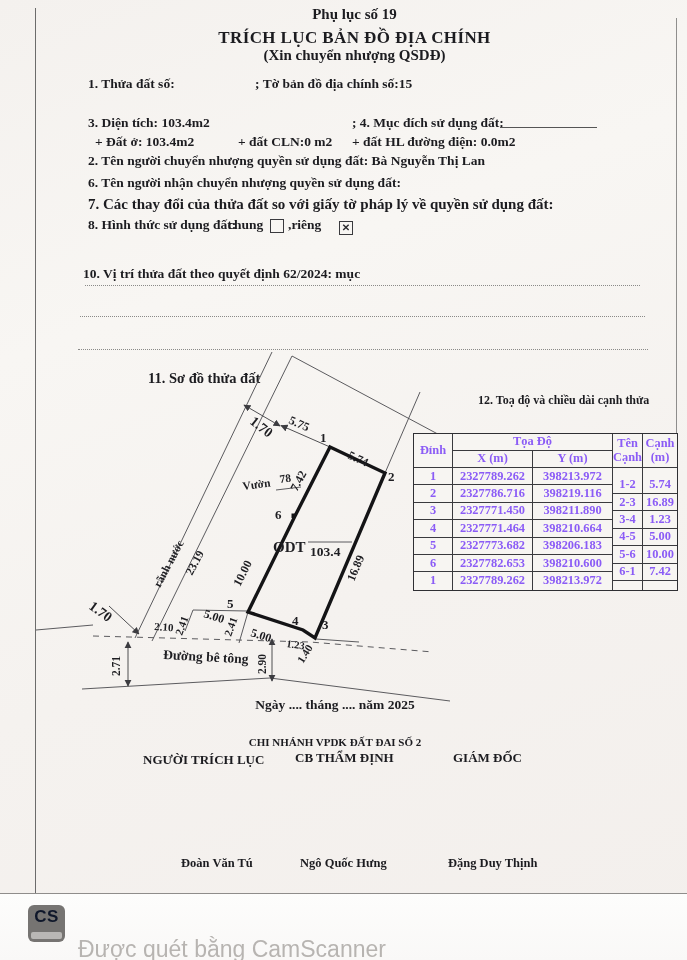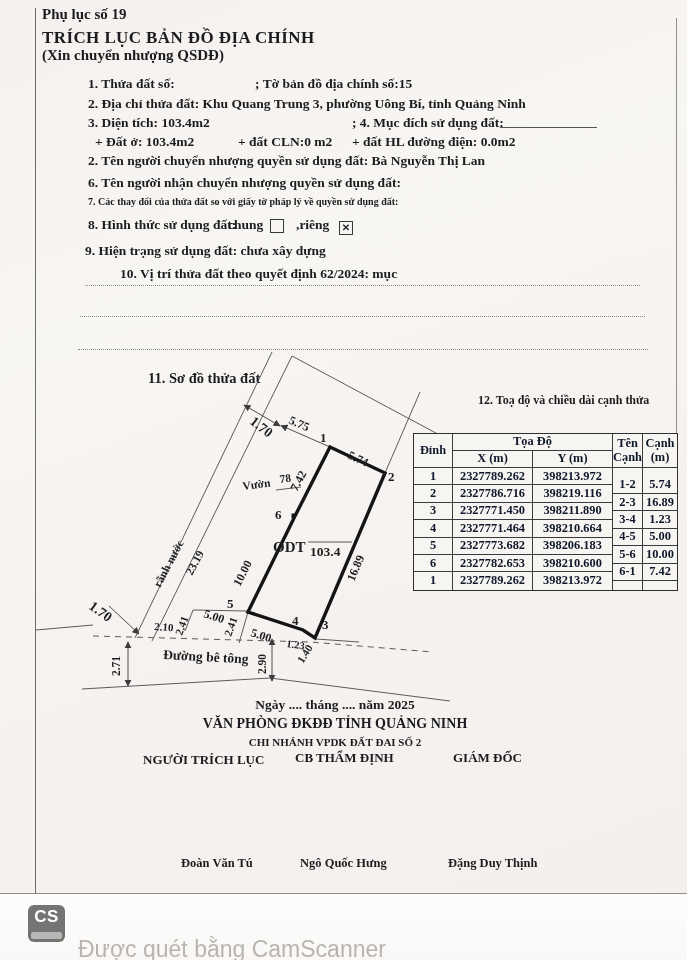--- a/index.html
+++ b/index.html
@@ -2,45 +2,45 @@
 <html><head>
 <meta charset="utf-8">
 <style>
   html,body{margin:0;padding:0;}
   body{width:687px;height:960px;overflow:hidden;background:#e9e6e2;
        font-family:"Liberation Serif", serif;}
   #stage{position:relative;width:687px;height:960px;
          background:linear-gradient(160deg,#f4f1ee 0%,#f8f6f3 30%,#f5f2ef 60%,#f3efec 100%);}
   .txt{position:absolute;white-space:nowrap;color:#1c1c20;}
   .b{font-weight:bold;}
-  .center{left:42px;width:641px;}
+  .center{left:34px;width:641px;text-align:center;}
   .vline{position:absolute;width:1px;background:#4a4a4a;opacity:.8;}
   .dotted{position:absolute;border-top:1.6px dotted #8a8a88;height:0;}
   .underline{position:absolute;border-bottom:1.1px solid #555;height:0;}
   .box{position:absolute;width:12px;height:12px;border:1.3px solid #3a3a3e;
        font-size:10px;line-height:11px;text-align:center;color:#2a2a2e;font-weight:bold;}
   
   #ctable-wrap{position:absolute;left:413px;top:433px;background:#f7f5f2;}
   #ctable{display:grid;grid-template-columns:39px 80px 80px 30px 34px;
           grid-template-rows:17px 17px repeat(14,8.7px);
-          border:1.6px solid #2f2f33;font-size:12.4px;font-weight:bold;color:#0f172a;}
+          border:1.6px solid #2f2f33;font-size:12.4px;font-weight:bold;color:#8b5cf6;}
   #ctable .c{display:flex;align-items:center;justify-content:center;
              border-color:#3a3a3e;border-style:solid;border-width:0;line-height:1.05;
              text-align:center;overflow:hidden;}
   #ctable .br{border-right-width:1px;}
   #ctable .bb{border-bottom-width:1px;}
   #ctable .two{flex-direction:column;}
   
   #scanbar{position:absolute;left:0;top:893px;width:687px;height:67px;
            background:linear-gradient(#fdfdfc,#f9f8f7);border-top:1px solid #8f8d8b;
            font-family:"Liberation Sans",sans-serif;}
   #cs-logo{position:absolute;left:28px;top:11px;width:37px;height:37px;border-radius:6px;
            background:#767472;}
   #cs-logo .cs-txt{position:absolute;left:0;top:2px;width:37px;text-align:center;
-           color:#ffffff;font-weight:bold;font-size:17px;letter-spacing:.5px;
+           color:#0f172a;font-weight:bold;font-size:17px;letter-spacing:.5px;
            font-family:"Liberation Sans",sans-serif;}
   #cs-logo .cs-strip{position:absolute;left:3px;bottom:3px;width:31px;height:7px;
            border-radius:2px;background:#b9b7b5;}
   #scan-text{position:absolute;left:78px;top:14px;font-size:23px;color:#b7b4b1;margin-top:28px;}
   svg text{font-family:"Liberation Serif",serif;fill:#1e1e22;}
 </style>
 </head>
 <body>
 
 <div id="stage">
@@ -48,42 +48,40 @@
   <div class="vline" style="left:35px;top:8px;height:890px;"></div>
   <div class="vline" style="left:676px;top:18px;height:545px;opacity:.6;"></div>
 
   <div class="txt b center" style="top:6px;font-size:15px;">Phụ lục số 19</div>
   <div class="txt b center" style="top:28px;font-size:17px;letter-spacing:.4px;">TRÍCH LỤC BẢN ĐỒ ĐỊA CHÍNH</div>
   <div class="txt b center" style="top:47px;font-size:15px;">(Xin chuyển nhượng QSDĐ)</div>
 
   <div class="txt b" style="left:88px;top:76px;font-size:13.5px;">1. Thửa đất số:</div>
   <div class="txt b" style="left:255px;top:76px;font-size:13.5px;">; Tờ bản đồ địa chính số:15</div>
 
-  <div class="txt b" style="left:88px;top:96px;font-size:13.5px;">2. Địa chỉ thửa đất: Khu Quang Trung 3, phường Uông Bí, tỉnh Quảng Ninh</div>
 
   <div class="txt b" style="left:88px;top:115px;font-size:13.5px;">3. Diện tích: 103.4m2</div>
   <div class="txt b" style="left:352px;top:115px;font-size:13.5px;">; 4. Mục đích sử dụng đất:</div>
   <div class="underline" style="left:500px;top:127px;width:97px;"></div>
 
   <div class="txt b" style="left:95px;top:134px;font-size:13.5px;">+ Đất ở: 103.4m2</div>
   <div class="txt b" style="left:238px;top:134px;font-size:13.5px;">+ đất CLN:0 m2</div>
   <div class="txt b" style="left:352px;top:134px;font-size:13.5px;">+ đất HL đường điện: 0.0m2</div>
 
   <div class="txt b" style="left:88px;top:153px;font-size:13.5px;">2. Tên người chuyển nhượng quyền sử dụng đất: Bà Nguyễn Thị Lan</div>
   <div class="txt b" style="left:88px;top:175px;font-size:13.5px;">6. Tên người nhận chuyển nhượng quyền sử dụng đất:</div>
-  <div class="txt b" style="left:88px;top:196px;font-size:10px;">7. Các thay đổi của thửa đất so với giấy tờ pháp lý về quyền sử dụng đất:</div>
+  <div class="txt b" style="left:88px;top:196px;font-size:15px;">7. Các thay đổi của thửa đất so với giấy tờ pháp lý về quyền sử dụng đất:</div>
 
   <div class="txt b" style="left:88px;top:217px;font-size:13.5px;">8. Hình thức sử dụng đất:</div>
   <div class="txt b" style="left:228px;top:217px;font-size:13.5px;">chung</div>
   <div class="box" style="left:270px;top:219px;"></div>
-  <div class="txt b" style="left:296px;top:217px;font-size:13.5px;">,riêng</div>
+  <div class="txt b" style="left:288px;top:217px;font-size:13.5px;">,riêng</div>
   <div class="box" style="left:339px;top:221px;">✕</div>
 
-  <div class="txt b" style="left:85px;top:243px;font-size:13.5px;">9. Hiện trạng sử dụng đất: chưa xây dựng</div>
-  <div class="txt b" style="left:83px;top:266px;font-size:13.5px;margin-left:37px;">10. Vị trí thửa đất theo quyết định 62/2024: mục</div>
+  <div class="txt b" style="left:83px;top:266px;font-size:13.5px;">10. Vị trí thửa đất theo quyết định 62/2024: mục</div>
 
   <div class="dotted" style="left:85px;top:285px;width:555px;"></div>
   <div class="dotted" style="left:80px;top:316px;width:565px;"></div>
   <div class="dotted" style="left:78px;top:349px;width:570px;"></div>
 
   <div class="txt b" style="left:148px;top:370px;font-size:14.5px;">11. Sơ đồ thửa đất</div>
   <div class="txt b" style="left:478px;top:393px;font-size:12px;">12. Toạ độ và chiều dài cạnh thửa</div>
 
   <svg id="dsvg" style="position:absolute;left:0;top:340px;" width="687" height="370" viewBox="0 340 687 370">
     <defs>
@@ -193,21 +191,20 @@
         <div class="c br bb" style="grid-area: 12 / 4 / span 2;">5-6</div>
         <div class="c bb" style="grid-area: 12 / 5 / span 2;">10.00</div>
         <div class="c br bb" style="grid-area: 14 / 4 / span 2;">6-1</div>
         <div class="c bb" style="grid-area: 14 / 5 / span 2;">7.42</div>
         <div class="c br" style="grid-area: 16 / 4;"></div>
         <div class="c " style="grid-area: 16 / 5;"></div>
       </div>
   </div>
 
   <div class="txt b" style="left:35px;width:600px;text-align:center;top:697px;font-size:13.5px;">Ngày .... tháng .... năm 2025</div>
-  <div class="txt b" style="left:35px;width:600px;text-align:center;top:716px;font-size:14px;">VĂN PHÒNG ĐKĐĐ TỈNH QUẢNG NINH</div>
   <div class="txt b" style="left:35px;width:600px;text-align:center;top:736px;font-size:11px;">CHI NHÁNH VPDK ĐẤT ĐAI SỐ 2</div>
 
   <div class="txt b" style="left:143px;top:752px;font-size:13px;">NGƯỜI TRÍCH LỤC</div>
   <div class="txt b" style="left:295px;top:750px;font-size:13px;">CB THẨM ĐỊNH</div>
   <div class="txt b" style="left:453px;top:750px;font-size:13px;">GIÁM ĐỐC</div>
 
   <div class="txt b" style="left:152px;top:856px;font-size:12.5px;margin-left:29px;">Đoàn Văn Tú</div>
   <div class="txt b" style="left:300px;top:856px;font-size:12.5px;">Ngô Quốc Hưng</div>
   <div class="txt b" style="left:448px;top:856px;font-size:12.5px;">Đặng Duy Thịnh</div>
 

